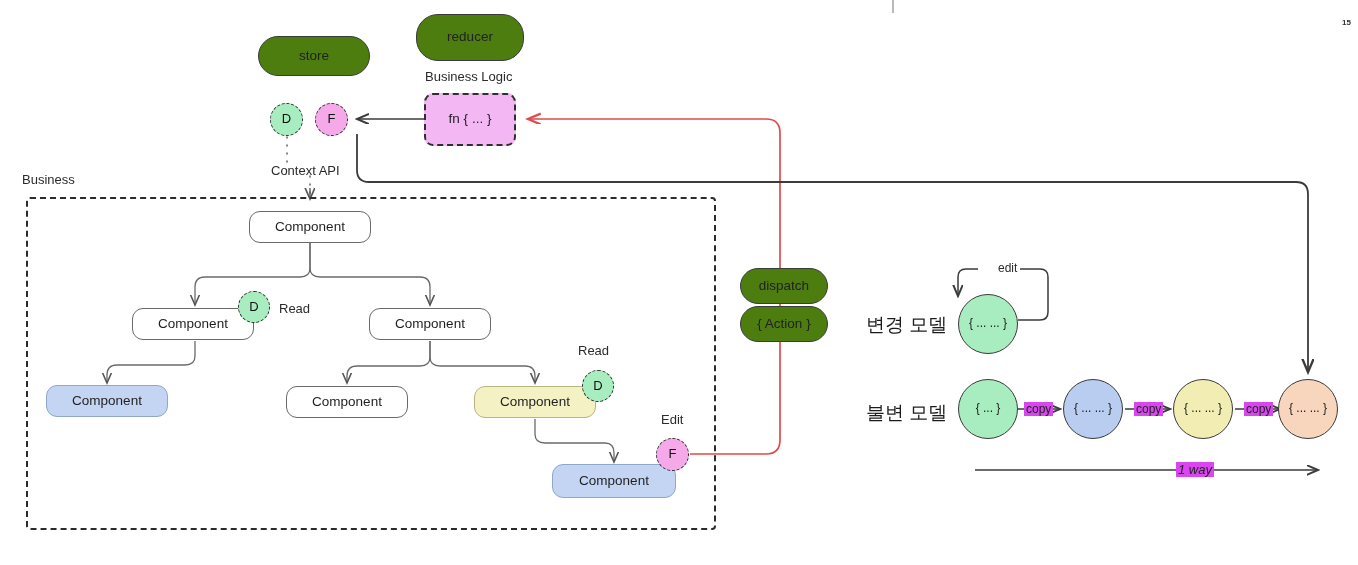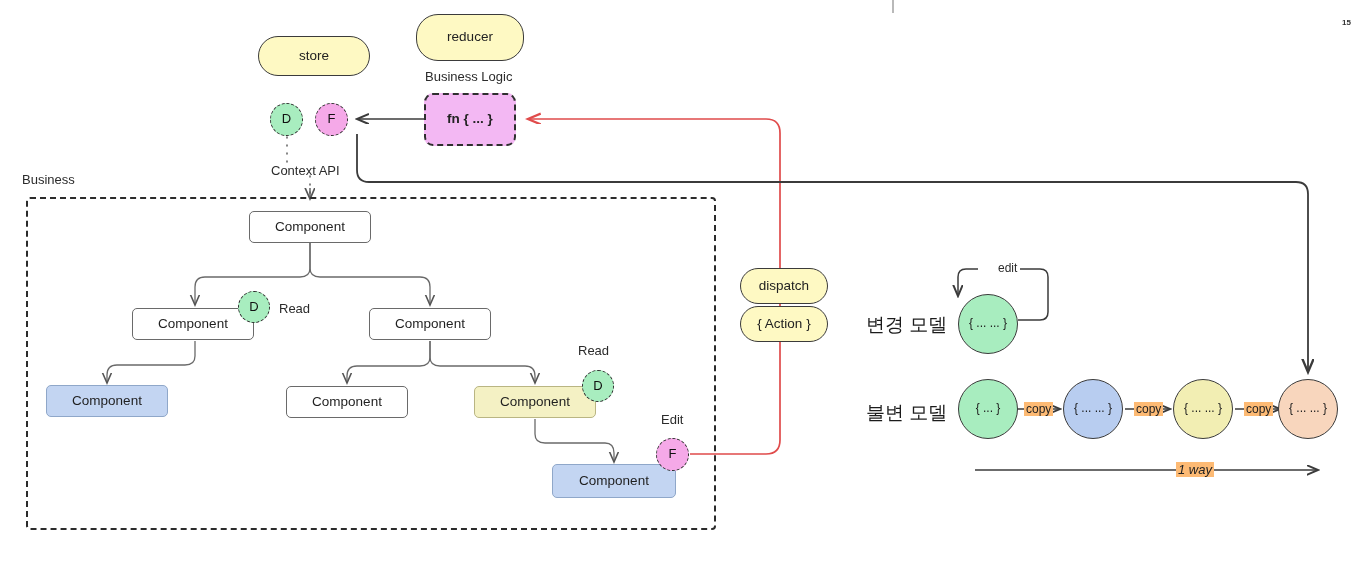--- a/index.html
+++ b/index.html
@@ -5,39 +5,39 @@
   html,body{margin:0;padding:0;background:#ffffff;}
   body{
     width:1358px;height:565px;position:relative;overflow:hidden;
     font-family:"Liberation Sans","DejaVu Sans",sans-serif;
     color:#1a1a1a;
   }
   #canvas{position:absolute;inset:0;width:1358px;height:565px;}
   svg.layer{position:absolute;left:0;top:0;width:1358px;height:565px;pointer-events:none;}
   .node{position:absolute;box-sizing:border-box;display:flex;align-items:center;justify-content:center;
         text-align:center;line-height:1.1;}
-  .pill{border:1.6px solid #3b3b3b;border-radius:22px;background:#fef9c3;font-size:13.5px;color:#222;}
-  .rbox{border:1.3px solid #6a6a6a;border-radius:5px;background:#ffffff;font-size:13.5px;color:#1f1f1f;justify-content:center;}
+  .pill{border:1.6px solid #3b3b3b;border-radius:22px;background:#4d7c0f;font-size:13.5px;color:#222;}
+  .rbox{border:1.3px solid #6a6a6a;border-radius:11px;background:#ffffff;font-size:13.5px;color:#1f1f1f;justify-content:center;}
   .rbox.blue{background:#c3d5f2;border-color:#8fa7c9;}
   .rbox.yellow{background:#f4f1c4;border-color:#b9b583;}
   .fnbox{border:2px dashed #2f2f2f;border-radius:9px;background:#f3b8f3;font-size:13.5px;color:#222;}
   .circ{border-radius:50%;font-size:13px;}
   .circ.d{background:#a8edbf;border:1.8px dashed #2f2f2f;color:#111;}
   .circ.f{background:#f5a9e8;border:1.8px dashed #2f2f2f;color:#111;}
   .bigcirc{border-radius:50%;border:1.6px solid #3b3b3b;font-size:12px;color:#1c1c1c;}
   .c-green{background:#a8edbf;}
   .c-blue{background:#b8cdf0;}
   .c-yellow{background:#f2eeb3;}
   .c-peach{background:#f8d6bd;}
   .lbl{position:absolute;font-size:13px;color:#2b2b2b;white-space:nowrap;}
   .lbl.sm{font-size:12px;}
   .lbl.ko{font-size:19px;color:#1b1b1b;}
   .lbl.tiny{font-size:8px;color:#333;font-weight:bold;}
   .dashregion{position:absolute;border:2.4px dashed #2b2b2b;border-radius:4px;box-sizing:border-box;}
-  .copylbl{position:absolute;font-size:12px;color:#222;background:#fdba74;padding:0 2px;text-align:center;}
+  .copylbl{position:absolute;font-size:12px;color:#222;background:#d946ef;padding:0 2px;text-align:center;}
 </style>
 </head>
 <body>
 
 <div id="canvas">
 
   <svg class="layer" viewBox="0 0 1358 565">
     <defs>
       <marker id="ah" markerWidth="9" markerHeight="9" refX="7.5" refY="3.2" orient="auto">
         <path d="M0,0 L7.6,3.2 L0,6.4" fill="none" stroke="#3b3b3b" stroke-width="1.3"></path>
@@ -88,21 +88,21 @@
   <div class="node pill" style="left:258px;top:36px;width:112px;height:40px;">
     <span>store</span>
   </div>
 
   <div class="node pill" style="left:416px;top:14px;width:108px;height:47px;">
     <span>reducer</span>
   </div>
 
   <div class="lbl" style="left:425px;top:69px;">Business Logic</div>
 
-  <div class="node fnbox" style="left:424px;top:93px;width:92px;height:53px;font-weight:bold;">
+  <div class="node fnbox" style="left:424px;top:93px;width:92px;height:53px;">
     <span>fn { ... }</span>
   </div>
 
   <div class="node circ d" style="left:270px;top:103px;width:33px;height:33px;">
     <span>D</span>
   </div>
   <div class="node circ f" style="left:315px;top:103px;width:33px;height:33px;">
     <span>F</span>
   </div>
 

